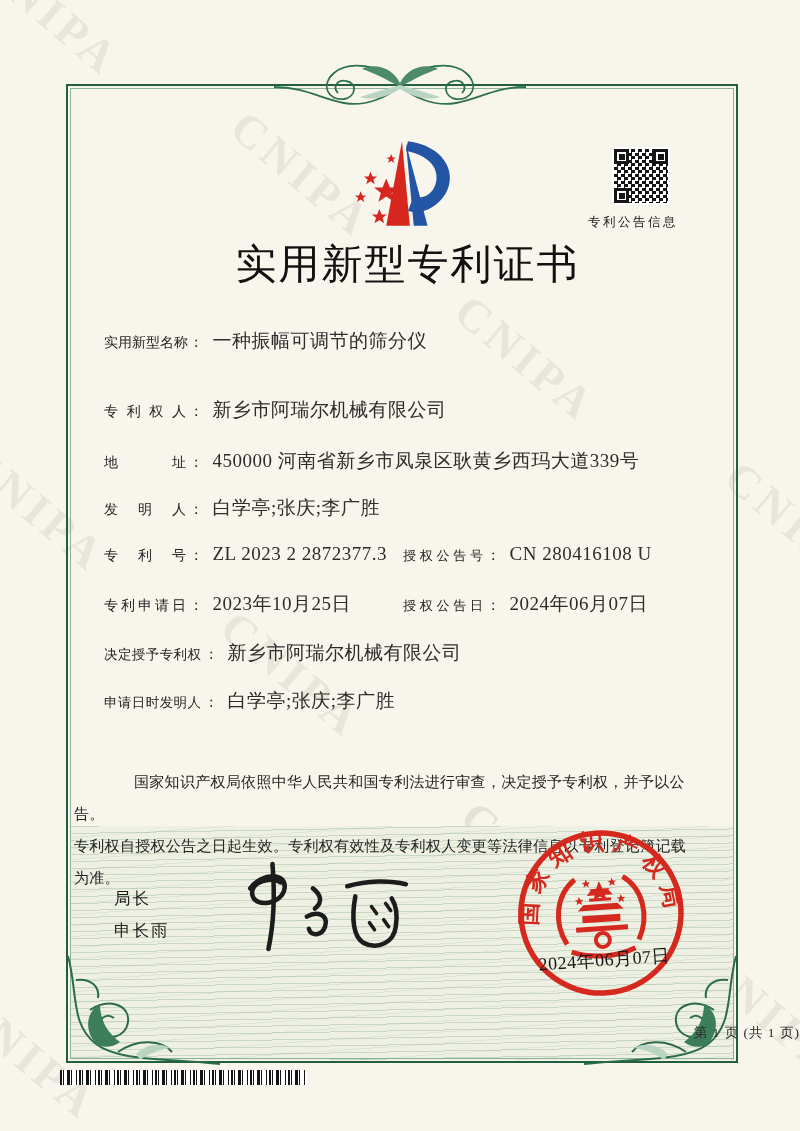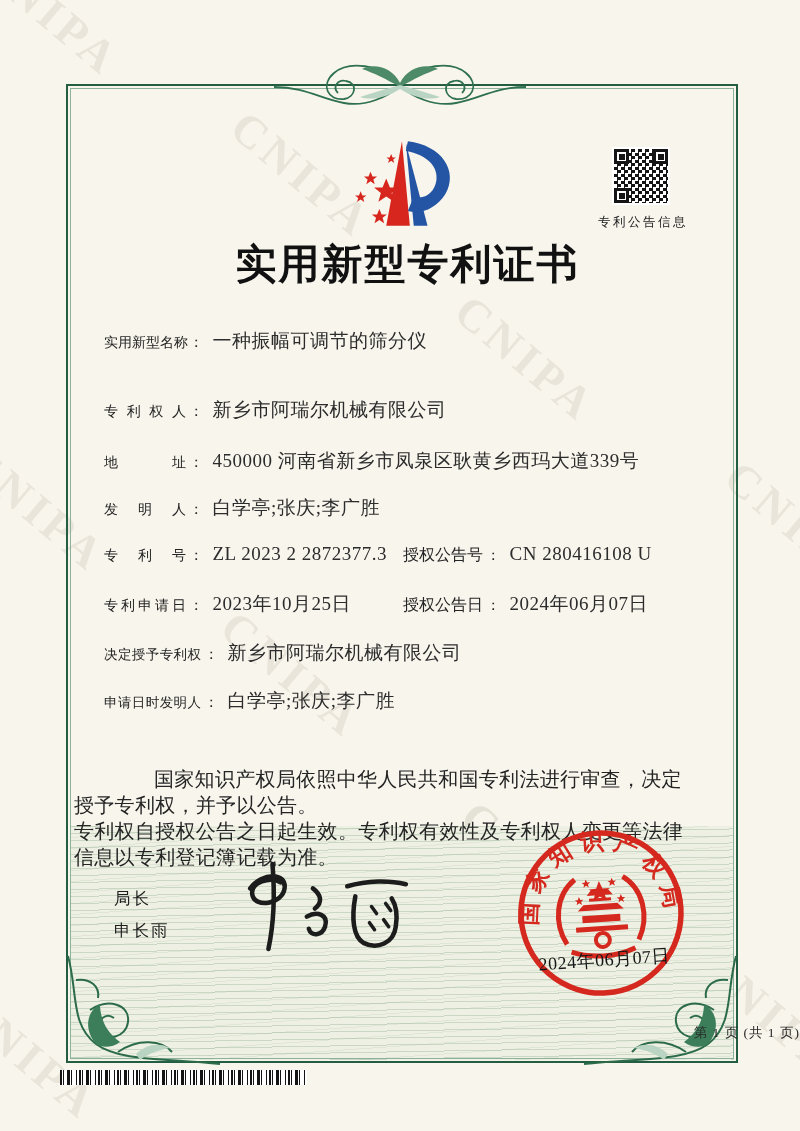--- a/index.html
+++ b/index.html
@@ -50,44 +50,44 @@
     position:absolute; left:612px; top:147px; width:58px; height:58px;
     background:#fff; z-index:4;
   }
   .qr-body { position:absolute; inset:2px;
     background:repeating-conic-gradient(#151515 0% 25%, #fff 0% 50%) 0 0/7px 7px; }
   .finder { position:absolute; width:15px; height:15px; background:#fff;
     border:3px solid #151515; }
   .finder::after { content:""; position:absolute; inset:1.5px; background:#151515; }
   .f-tl{left:2px; top:2px;} .f-tr{right:2px; top:2px;} .f-bl{left:2px; bottom:2px;}
   .qr-caption {
-    position:absolute; left:588px; top:214px; width:110px; text-align:center;
+    position:absolute; left:588px; top:214px; width:110px; text-align:left;
     font-size:12.5px; letter-spacing:2.5px; color:#222; z-index:4;
   }
   .title {
     position:absolute; left:0; top:237px; width:100%; text-align:center;
-    font-size:41px; font-weight:bold; letter-spacing:2px; color:#111; z-index:4;padding-left:15px;
+    font-size:41px; font-weight:normal; letter-spacing:2px; color:#111; z-index:4;padding-left:15px;
   }
   
   .row { position:absolute; left:104px; white-space:nowrap; z-index:4; }
   .row-r { left:403px; }
   .lab {
     display:inline-block; width:82px; font-size:14px; color:#242424;
     text-align:justify; text-align-last:justify; vertical-align:baseline;
   }
   .lab-sm { width:97px; font-size:13.5px; }
-  .lab-r { width:80px; font-size:16px; }
+  .lab-r { width:80px; font-size:13px; }
   .colon { font-size:14.5px; margin:0 9px 0 3px; color:#242424; }
   .val { font-size:19px; color:#2c2c2c; letter-spacing:0.5px; }
   .r1{top:328px;} .r2{top:397px;} .r3{top:448px;} .r4{top:495px;}
   .r5{top:543px;} .r6{top:591px;} .r7{top:640px;} .r8{top:688px;}
   
   .statement {
     position:absolute; left:74px; top:766px; width:625px; z-index:4;
-    font-size:20px; line-height:26px; color:#242424; letter-spacing:0.3px;
+    font-size:15px; line-height:32px; color:#242424; letter-spacing:0.3px;
   }
   .statement .l1 { text-indent:4em; }
   
   .dir-title, .dir-name {
     position:absolute; left:114px; z-index:4;
     font-family:"Liberation Sans","DejaVu Sans",sans-serif;
     font-size:16.5px; color:#1d1d1d; letter-spacing:2px;
   }
   .dir-title{top:888px;} .dir-name{top:920px;}
   .sig { position:absolute; left:228px; top:858px; z-index:4; }

